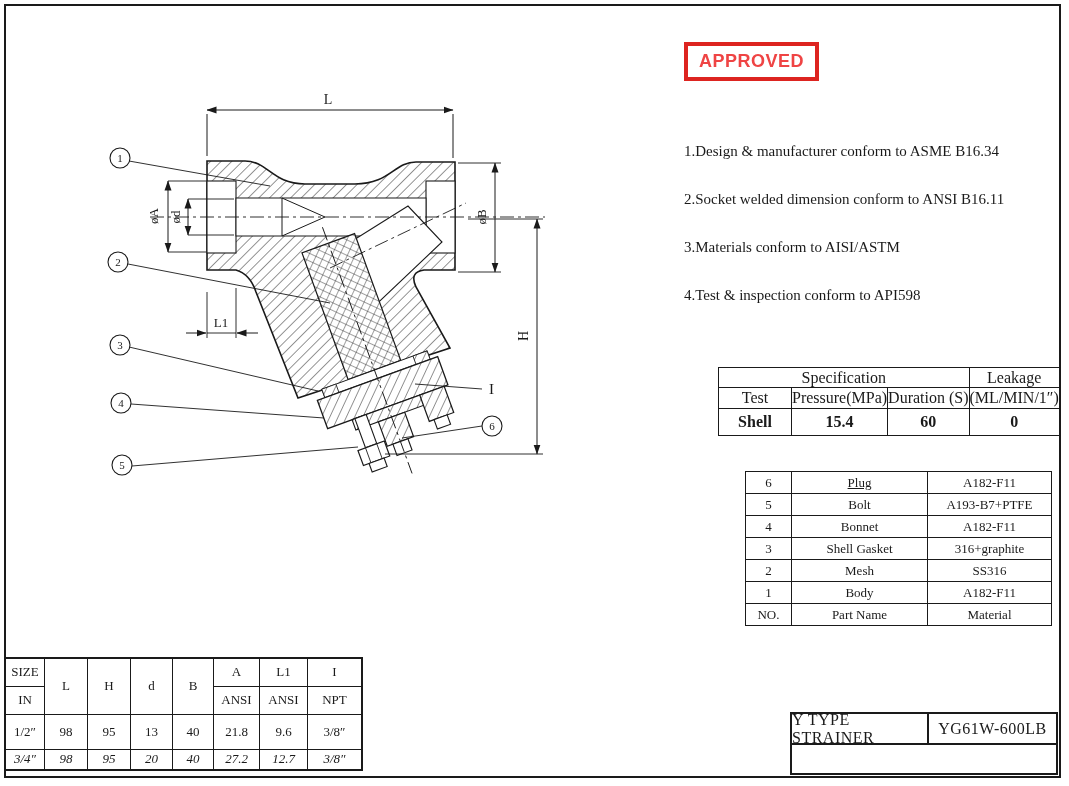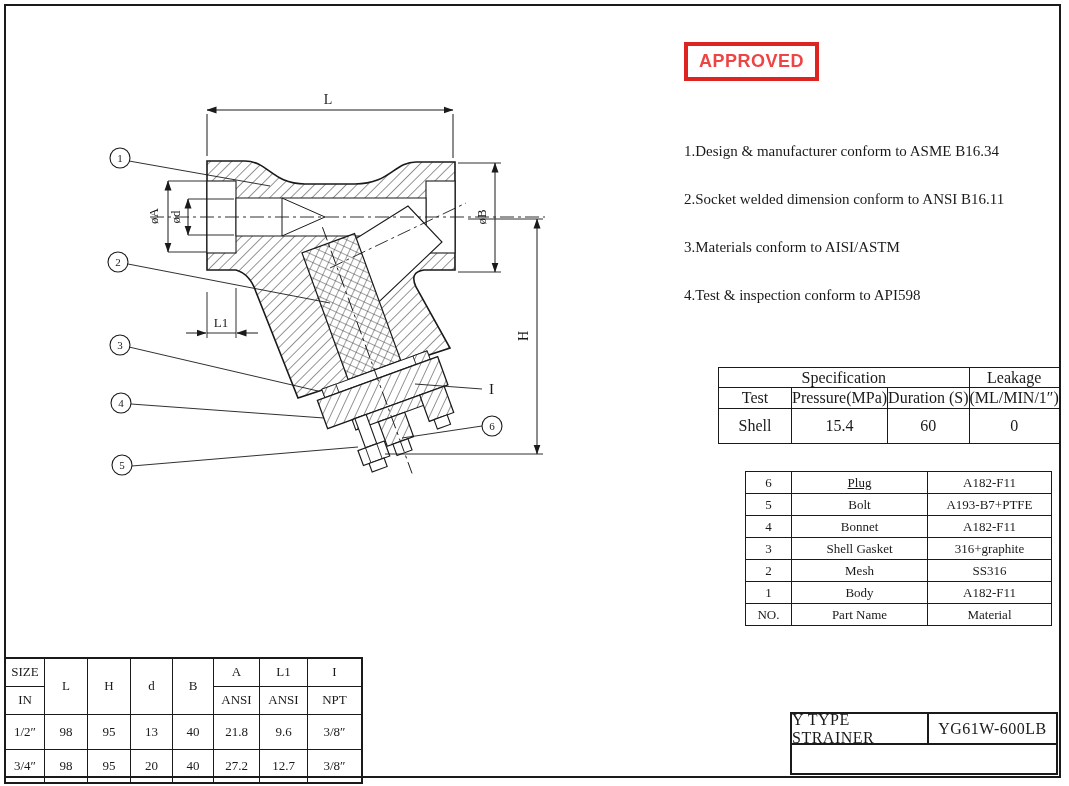--- a/index.html
+++ b/index.html
@@ -194,21 +194,21 @@
         <tr style="height:20px;">
       <td colspan="3" style="width:212px;">Specification</td>
       <td style="width:72px;">Leakage</td>
     </tr>
     <tr style="height:21px;">
       <td style="width:72px;">Test</td>
       <td style="width:70px;">Pressure(MPa)</td>
       <td style="width:70px;">Duration (S)</td>
       <td>(ML/MIN/1″)</td>
     </tr>
-    <tr style="height:35px;">
+    <tr style="height:27px;font-weight:bold;">
       <td>Shell</td>
       <td>15.4</td>
       <td>60</td>
       <td>0</td>
     </tr>
   </tbody>
     </table>
 </div>
 
 <div class="parts">
@@ -275,21 +275,21 @@
     <tr style="height:35px;padding-left:28px;">
       <td>1/2″</td>
       <td>98</td>
       <td>95</td>
       <td>13</td>
       <td>40</td>
       <td>21.8</td>
       <td>9.6</td>
       <td>3/8″</td>
     </tr>
-    <tr style="height:34px;">
+    <tr style="height:21px;font-style:italic;">
       <td>3/4″</td>
       <td>98</td>
       <td>95</td>
       <td>20</td>
       <td>40</td>
       <td>27.2</td>
       <td>12.7</td>
       <td>3/8″</td>
     </tr>
   </tbody>

